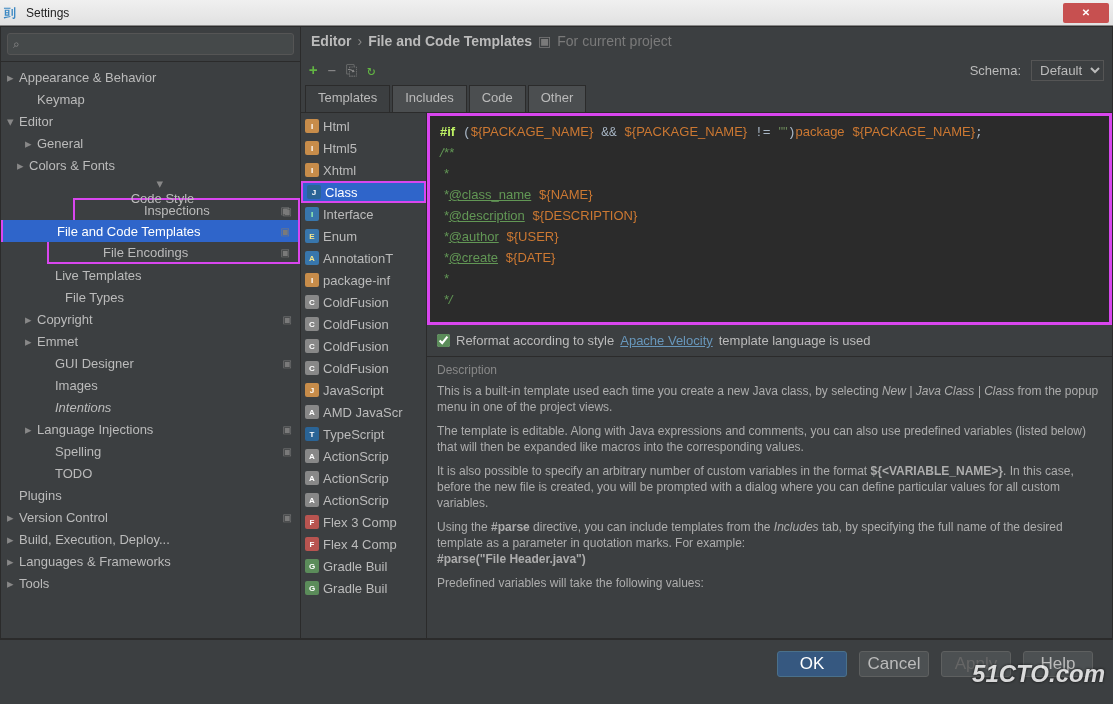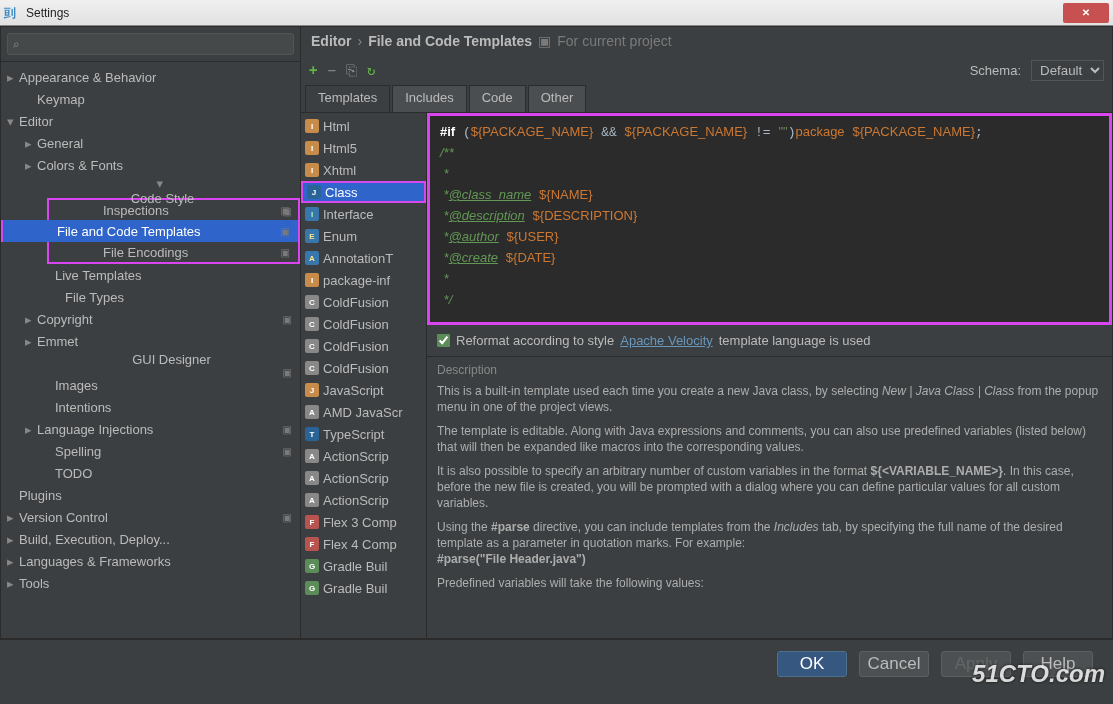--- a/index.html
+++ b/index.html
@@ -64,24 +64,24 @@
 .ic.js { background:#c78c4a; color:#fff; }
 .ic.amd { background:#888; color:#fff; }
 .ic.ts { background:#2a6496; color:#fff; }
 .ic.as { background:#888; color:#fff; }
 .ic.flex { background:#b85450; color:#fff; }
 .ic.gradle { background:#5b8c5a; color:#fff; }
 
 .editor-pane { flex:1; display:flex; flex-direction:column; overflow:hidden; }
 .code-area { background:#2b2b2b; padding:6px 10px; font-family:"Consolas","Courier New",monospace; font-size:13px; line-height:20px; white-space:pre; border:3px solid #d946ef; color:#a9b7c6; overflow-x:auto; height:212px; }
 .code-area .kw { color:#cc7832; }
-.code-area .macro { color:#ffffff; font-weight:bold; }
+.code-area .macro { color:#bef264; font-weight:bold; }
 .code-area .var { color:#cc7832; }
 .code-area .cmt { color:#629755; font-style:italic; }
-.code-area .tag { color:#629755; text-decoration:underline; font-style:italic; }
+.code-area .tag { color:#629755; text-decoration:underline; }
 .code-area .str { color:#6a8759; }
 
 .reformat-row { padding:8px 10px; display:flex; align-items:center; gap:6px; font-size:13px; color:#bbbbbb; white-space:nowrap; }
 .reformat-row input[type=checkbox] { accent-color:#5b8c5a; }
 .reformat-row a { color:#6897bb; text-decoration:underline; }
 
 .desc-pane { border-top:1px solid #2b2b2b; padding:6px 10px 10px; font-size:12px; color:#adadad; overflow-y:auto; flex:1; }
 .desc-pane .fieldset-title { color:#888; font-size:12px; margin-bottom:6px; }
 .desc-pane p { margin-bottom:8px; line-height:16px; }
 .desc-pane em { font-style:italic; }
@@ -121,30 +121,30 @@
           <span>Keymap</span>
         </div>
         <div class="node" style="padding-left: 6px;">
           <span class="arrow open"></span>
           <span>Editor</span>
         </div>
         <div class="node" style="padding-left: 24px;">
           <span class="arrow closed"></span>
           <span>General</span>
         </div>
-        <div class="node" style="padding-left: 24px;">
+        <div class="node" style="padding-left: 16px;">
           <span class="arrow closed"></span>
           <span>Colors &amp; Fonts</span>
         </div>
         <div class="node" style="padding-left: 24px; flex-direction: column;">
           <span class="arrow open"></span>
           <span>Code Style</span>
           <span class="proj-badge">▣</span>
         </div>
-        <div class="node" style="padding-left: 42px; border-top: 2px solid rgb(217, 70, 239); border-left: 2px solid rgb(217, 70, 239); border-right: 2px solid rgb(217, 70, 239); margin-left: 46px;">
+        <div class="node" style="padding-left: 57px; border-top: 2px solid rgb(217, 70, 239); border-left: 2px solid rgb(217, 70, 239); border-right: 2px solid rgb(217, 70, 239); margin-left: 72px;">
           <span class="arrow "></span>
           <span>Inspections</span>
           <span class="proj-badge">▣</span>
         </div>
         <div class="node selected" style="padding-left: 42px; border-left: 2px solid rgb(217, 70, 239); border-right: 2px solid rgb(217, 70, 239);">
           <span class="arrow "></span>
           <span>File and Code Templates</span>
           <span class="proj-badge">▣</span>
         </div>
         <div class="node" style="padding-left: 42px; border-bottom: 2px solid rgb(217, 70, 239); border-left: 2px solid rgb(217, 70, 239); border-right: 2px solid rgb(217, 70, 239); margin-left: 46px;">
@@ -162,30 +162,30 @@
         </div>
         <div class="node" style="padding-left: 24px;">
           <span class="arrow closed"></span>
           <span>Copyright</span>
           <span class="proj-badge">▣</span>
         </div>
         <div class="node" style="padding-left: 24px;">
           <span class="arrow closed"></span>
           <span>Emmet</span>
         </div>
-        <div class="node" style="padding-left: 42px; flex-direction: column;">
+        <div class="node" style="padding-left: 42px;">
           <span class="arrow "></span>
           <span>GUI Designer</span>
           <span class="proj-badge">▣</span>
         </div>
         <div class="node" style="padding-left: 42px;">
           <span class="arrow "></span>
           <span>Images</span>
         </div>
-        <div class="node" style="padding-left: 42px;">
+        <div class="node" style="padding-left: 42px; font-style: italic;">
           <span class="arrow "></span>
           <span>Intentions</span>
         </div>
         <div class="node" style="padding-left: 24px;">
           <span class="arrow closed"></span>
           <span>Language Injections</span>
           <span class="proj-badge">▣</span>
         </div>
         <div class="node" style="padding-left: 42px;">
           <span class="arrow "></span>

